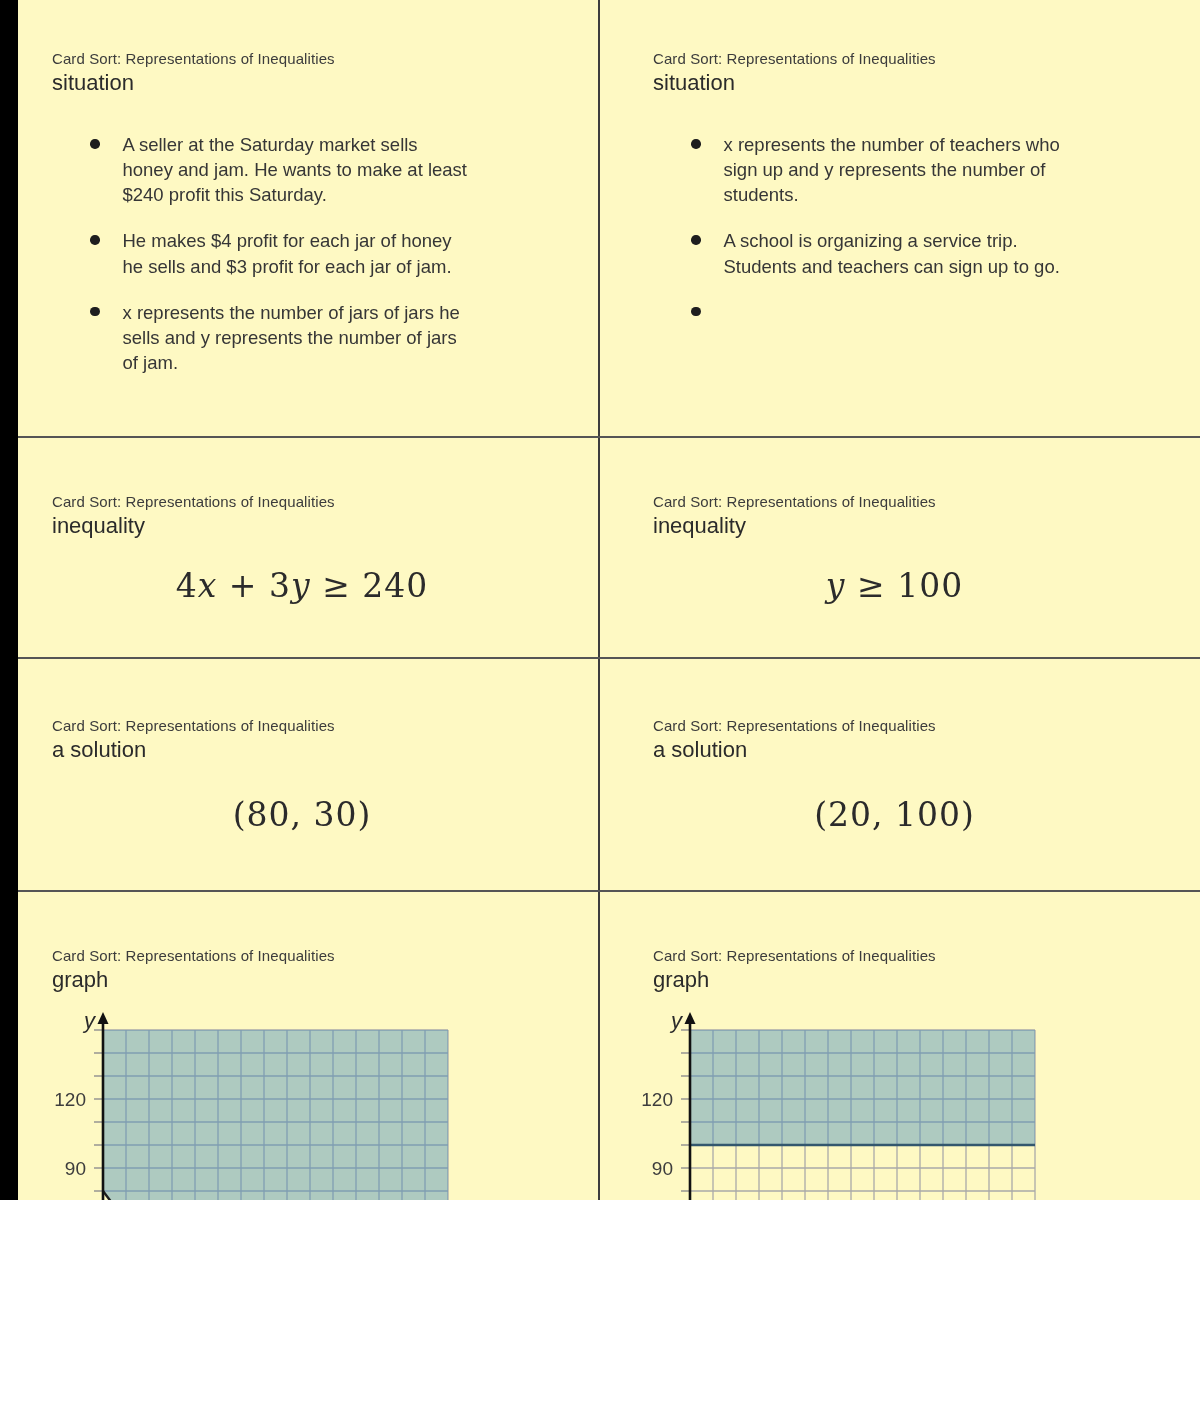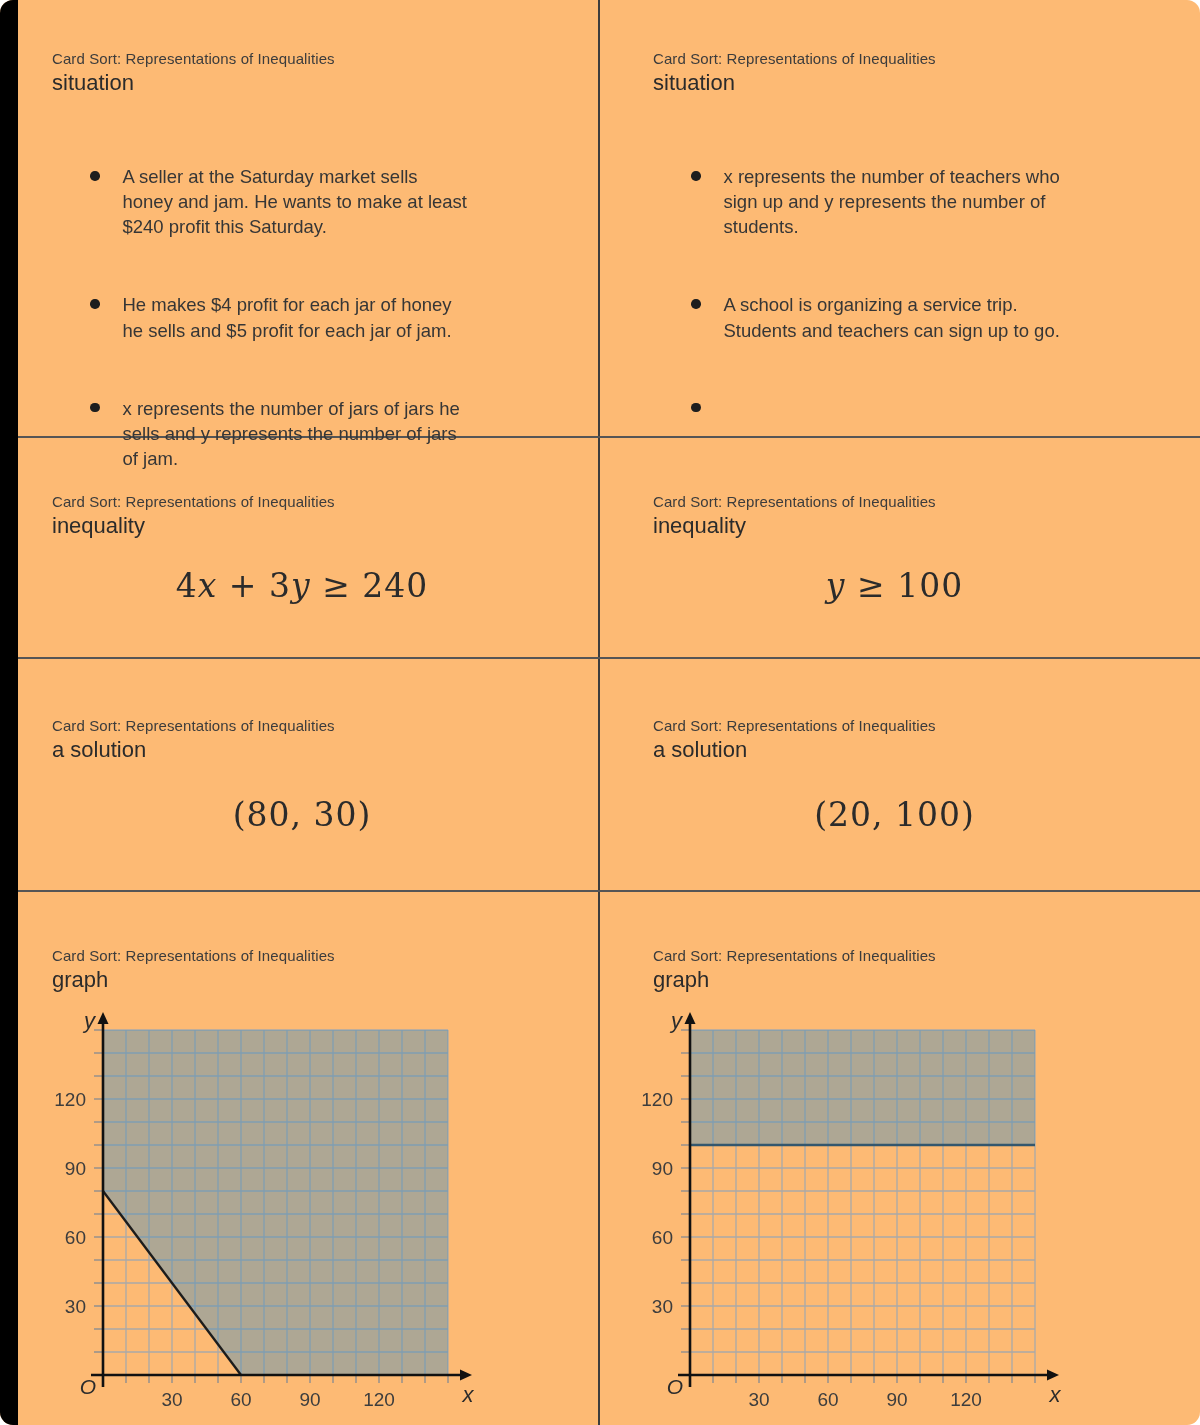--- a/index.html
+++ b/index.html
@@ -1,29 +1,28 @@
 <!DOCTYPE html>
 <html><head>
 <meta charset="utf-8">
 <style>
   html,body { margin:0; padding:0; background:#ffffff; }
   .page {
-    position:relative; width:1200px; height:1425px; overflow:hidden;
-    background:#fdba74; color:#333;
+    position:relative; width:1200px; height:1200px; overflow:hidden;
+    background:#fef9c3; color:#333;
     font-family:"Liberation Sans","DejaVu Sans",sans-serif;
-    border-radius:13px;
   }
   .left-edge { position:absolute; left:0; top:0; width:18px; height:1425px; background:#000; }
   .v-divider { position:absolute; left:598px; top:0; width:2px; height:1425px; background:#3d3d3d; }
   .h-divider { position:absolute; left:18px; right:0; height:2px; background:#555; }
   .card { position:absolute; box-sizing:border-box; }
   .kicker { font-size:15px; color:#3c3c3c; letter-spacing:.1px; }
   .subtitle { font-size:22px; color:#2b2b2b; margin-top:3px; }
   .bullets { list-style:none; margin:36px 0 0 38px; padding:0; display:flex; flex-direction:column; gap:21px; }
-  .bullets li { display:flex; gap:23px;margin-top:32px; }
+  .bullets li { display:flex; gap:23px; }
   .dot { flex:none; width:9.5px; height:9.5px; border-radius:50%; background:#1e1e1e; margin-top:7px; }
   .li-text { font-size:18.5px; line-height:1.36; color:#363636; }
   .col-left .li-text  { max-width:350px; }
   .col-right .li-text { max-width:340px; }
   .math-line {
     position:absolute; left:0; right:12px; text-align:center;
     font-family:"DejaVu Serif","Liberation Serif",serif;
     font-size:33px; color:#2b2b2b; letter-spacing:1px;
   }
   .math-line .mvar { font-style:italic; }
@@ -44,21 +43,21 @@
   <div class="card col-left" style="left:18px; top:0; width:580px; height:436px; padding:50px 0 0 34px;">
     <div class="kicker">Card Sort: Representations of Inequalities</div>
     <div class="subtitle">situation</div>
     <ul class="bullets">
       <li>
         <span class="dot"></span>
         <span class="li-text">A seller at the Saturday market sells honey and jam. He wants to make at least $240 profit this Saturday.</span>
       </li>
       <li>
         <span class="dot"></span>
-        <span class="li-text">He makes $4 profit for each jar of honey he sells and $5 profit for each jar of jam.</span>
+        <span class="li-text">He makes $4 profit for each jar of honey he sells and $3 profit for each jar of jam.</span>
       </li>
       <li>
         <span class="dot"></span>
         <span class="li-text">x represents the number of jars of jars he sells and y represents the number of jars of jam.</span>
       </li>
     </ul>
   </div>
 
   <div class="card col-right" style="left:601px; top:0; width:599px; height:436px; padding:50px 0 0 52px;">
     <div class="kicker">Card Sort: Representations of Inequalities</div>

